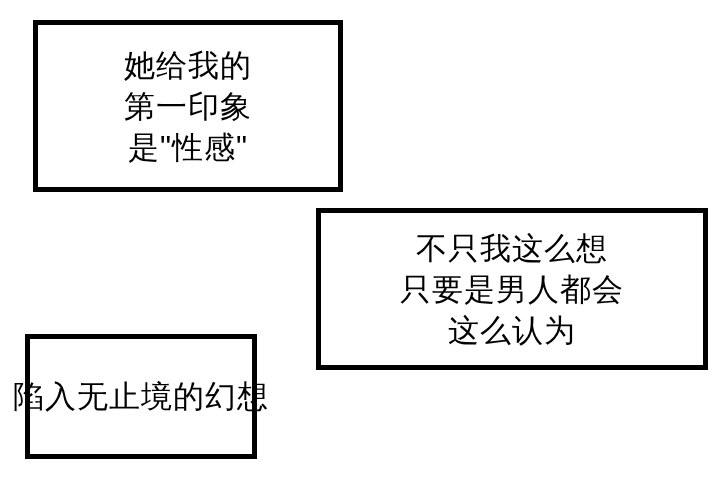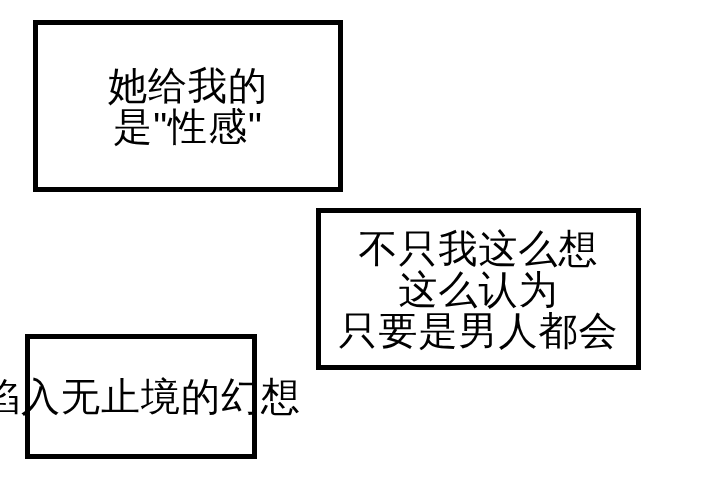--- a/index.html
+++ b/index.html
@@ -21,44 +21,45 @@
     box-sizing: border-box;
     background: #ffffff;
     border: 5px solid #000000;
     display: flex;
     flex-direction: column;
     align-items: center;
     justify-content: center;
     text-align: center;
   }
   .caption-line {
-    font-size: 39px;
+    font-size: 31px;
     line-height: 41px;
     letter-spacing: 1px;
     white-space: nowrap;
     color: #000000;
     text-align: right;
   }
   #box1 { left: 33px;  top: 20px;  width: 310px; height: 172px; }
-  #box2 { left: 316px; top: 208px; width: 325px; height: 162px; }
+  #box2 { left: 316px; top: 208px; width: 392px; height: 162px; }
   #box3 { left: 25px;  top: 334px; width: 232px; height: 125px; }
 </style>
 </head>
 <body>
 
 <div class="page">
 
   <div id="box1" class="caption-box">
     <div class="caption-line">她给我的</div>
+    <div class="caption-line">第一印象</div>
     <div class="caption-line">是"性感"</div>
   </div>
 
   <div id="box2" class="caption-box">
     <div class="caption-line">不只我这么想</div>
+    <div class="caption-line">只要是男人都会</div>
     <div class="caption-line">这么认为</div>
-    <div class="caption-line">只要是男人都会</div>
   </div>
 
   <div id="box3" class="caption-box">
     <div class="caption-line">陷入无止境的幻想</div>
   </div>
 
 </div>
 
 </body></html>

